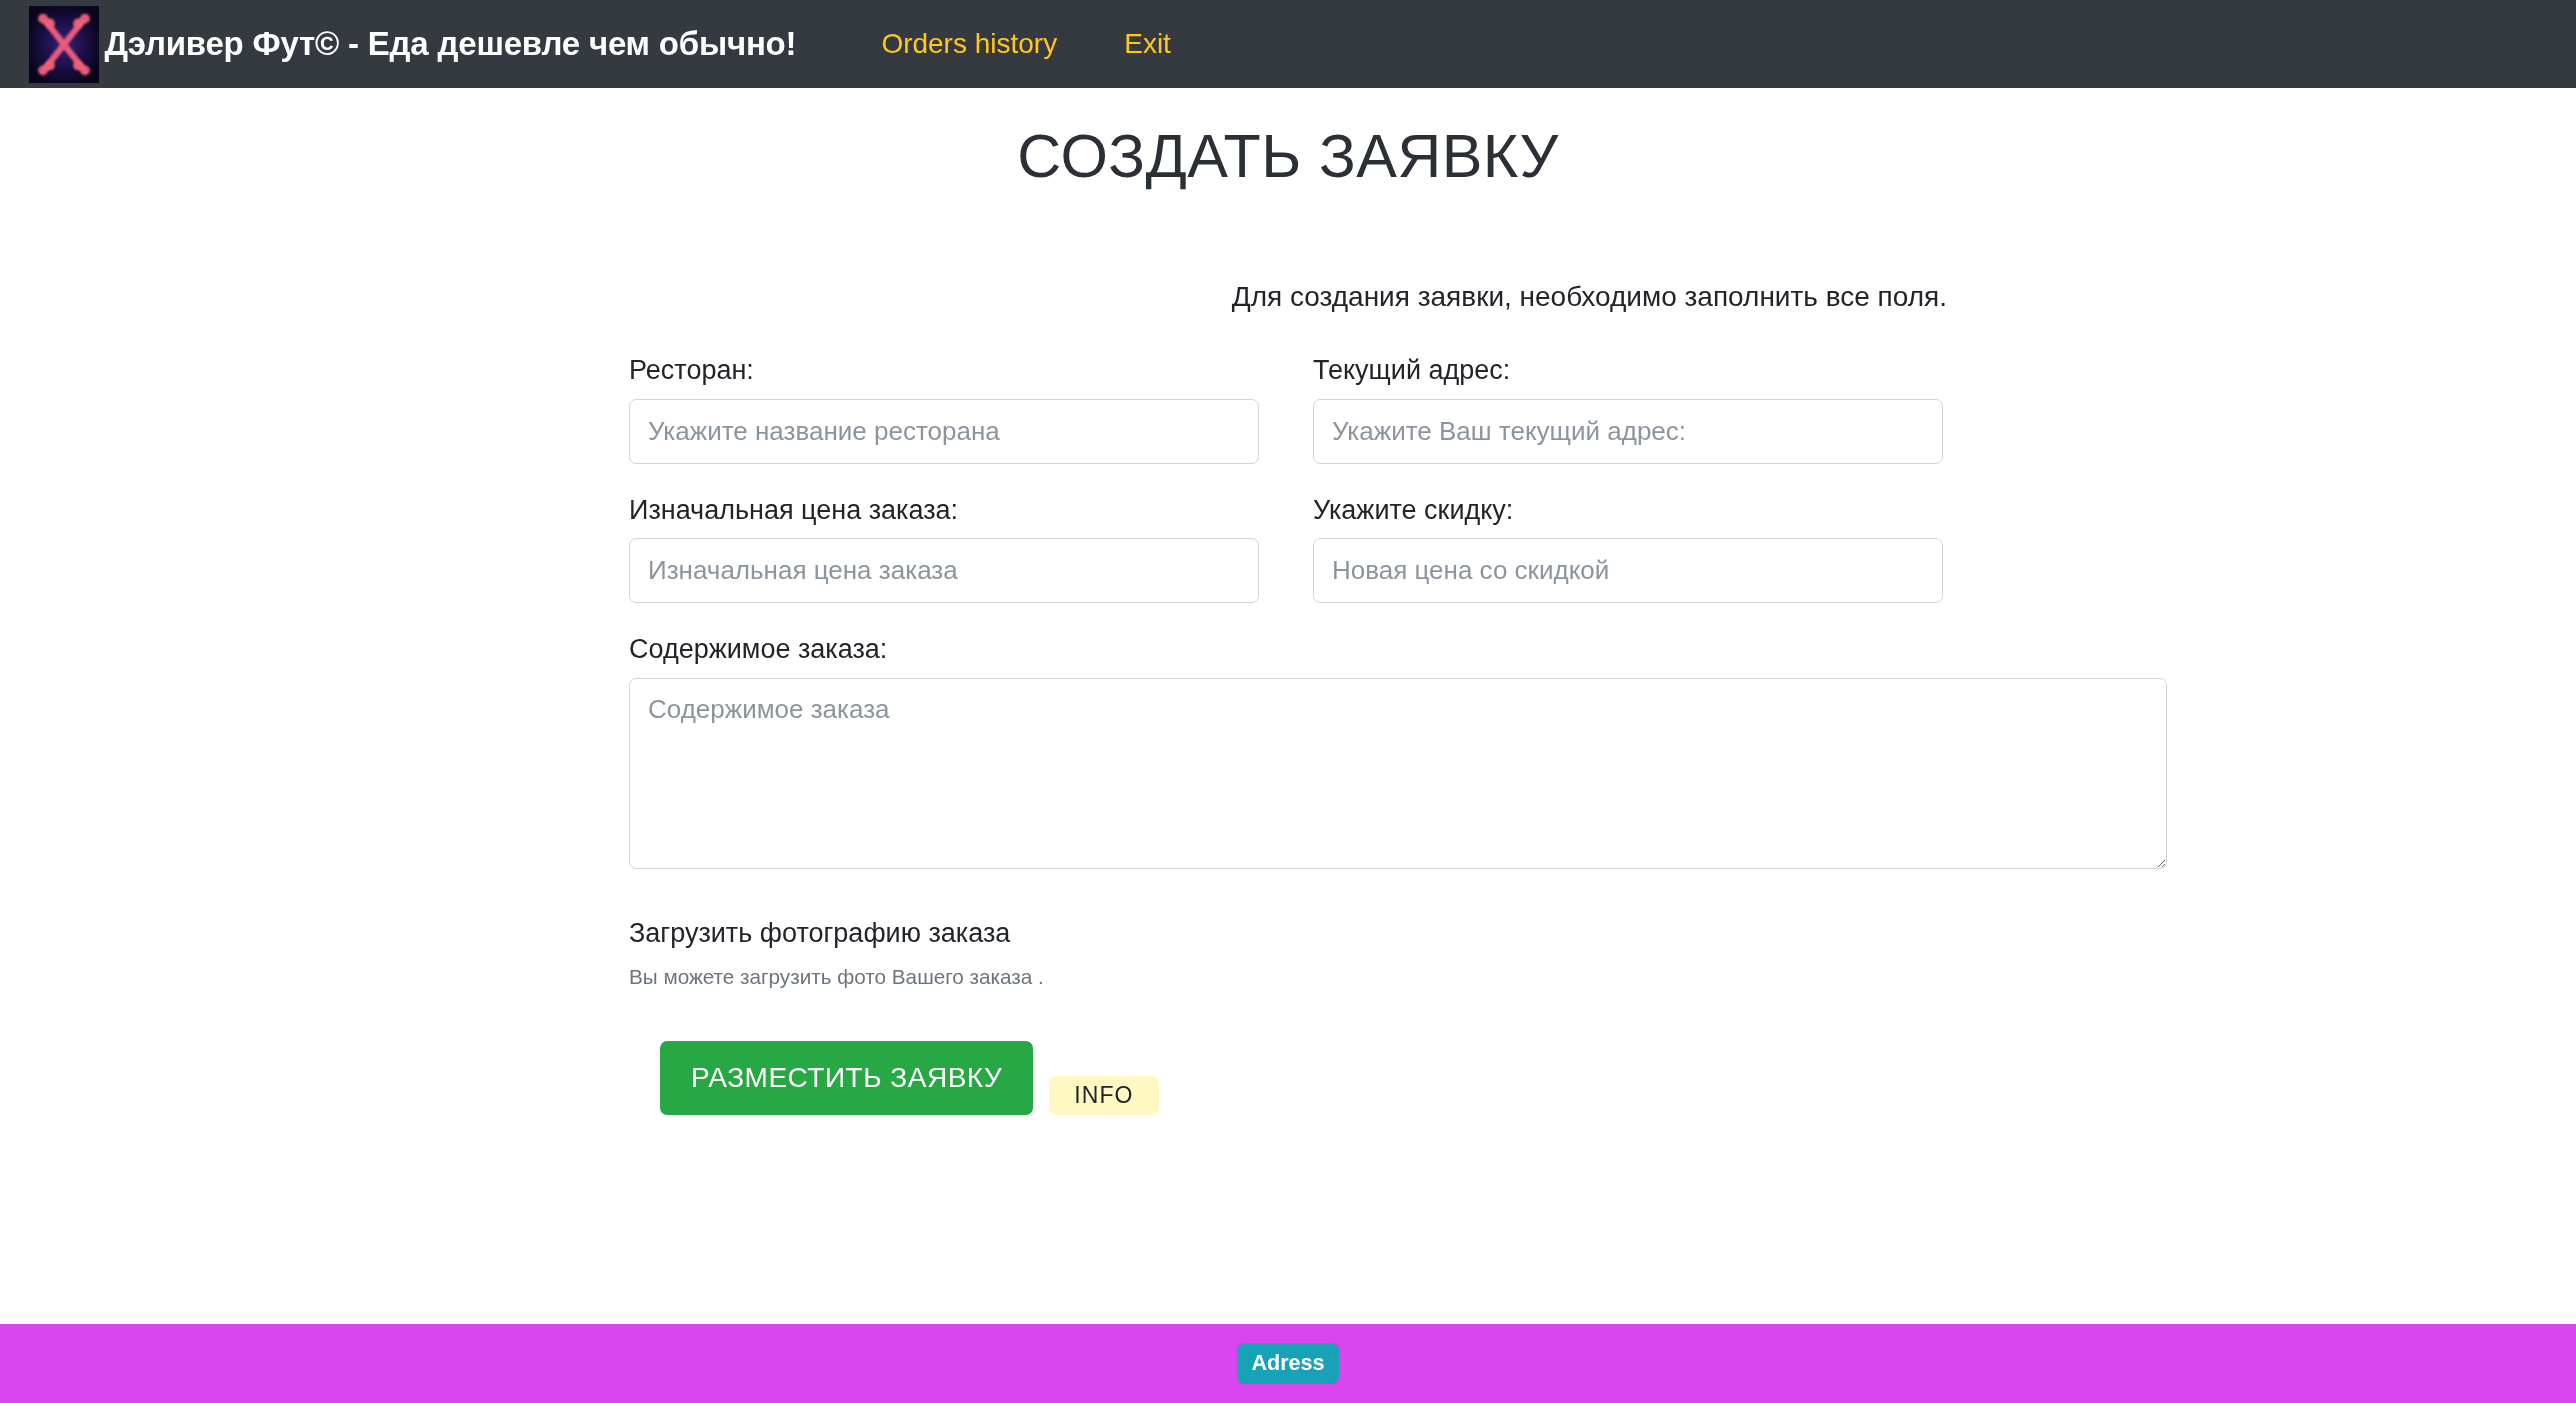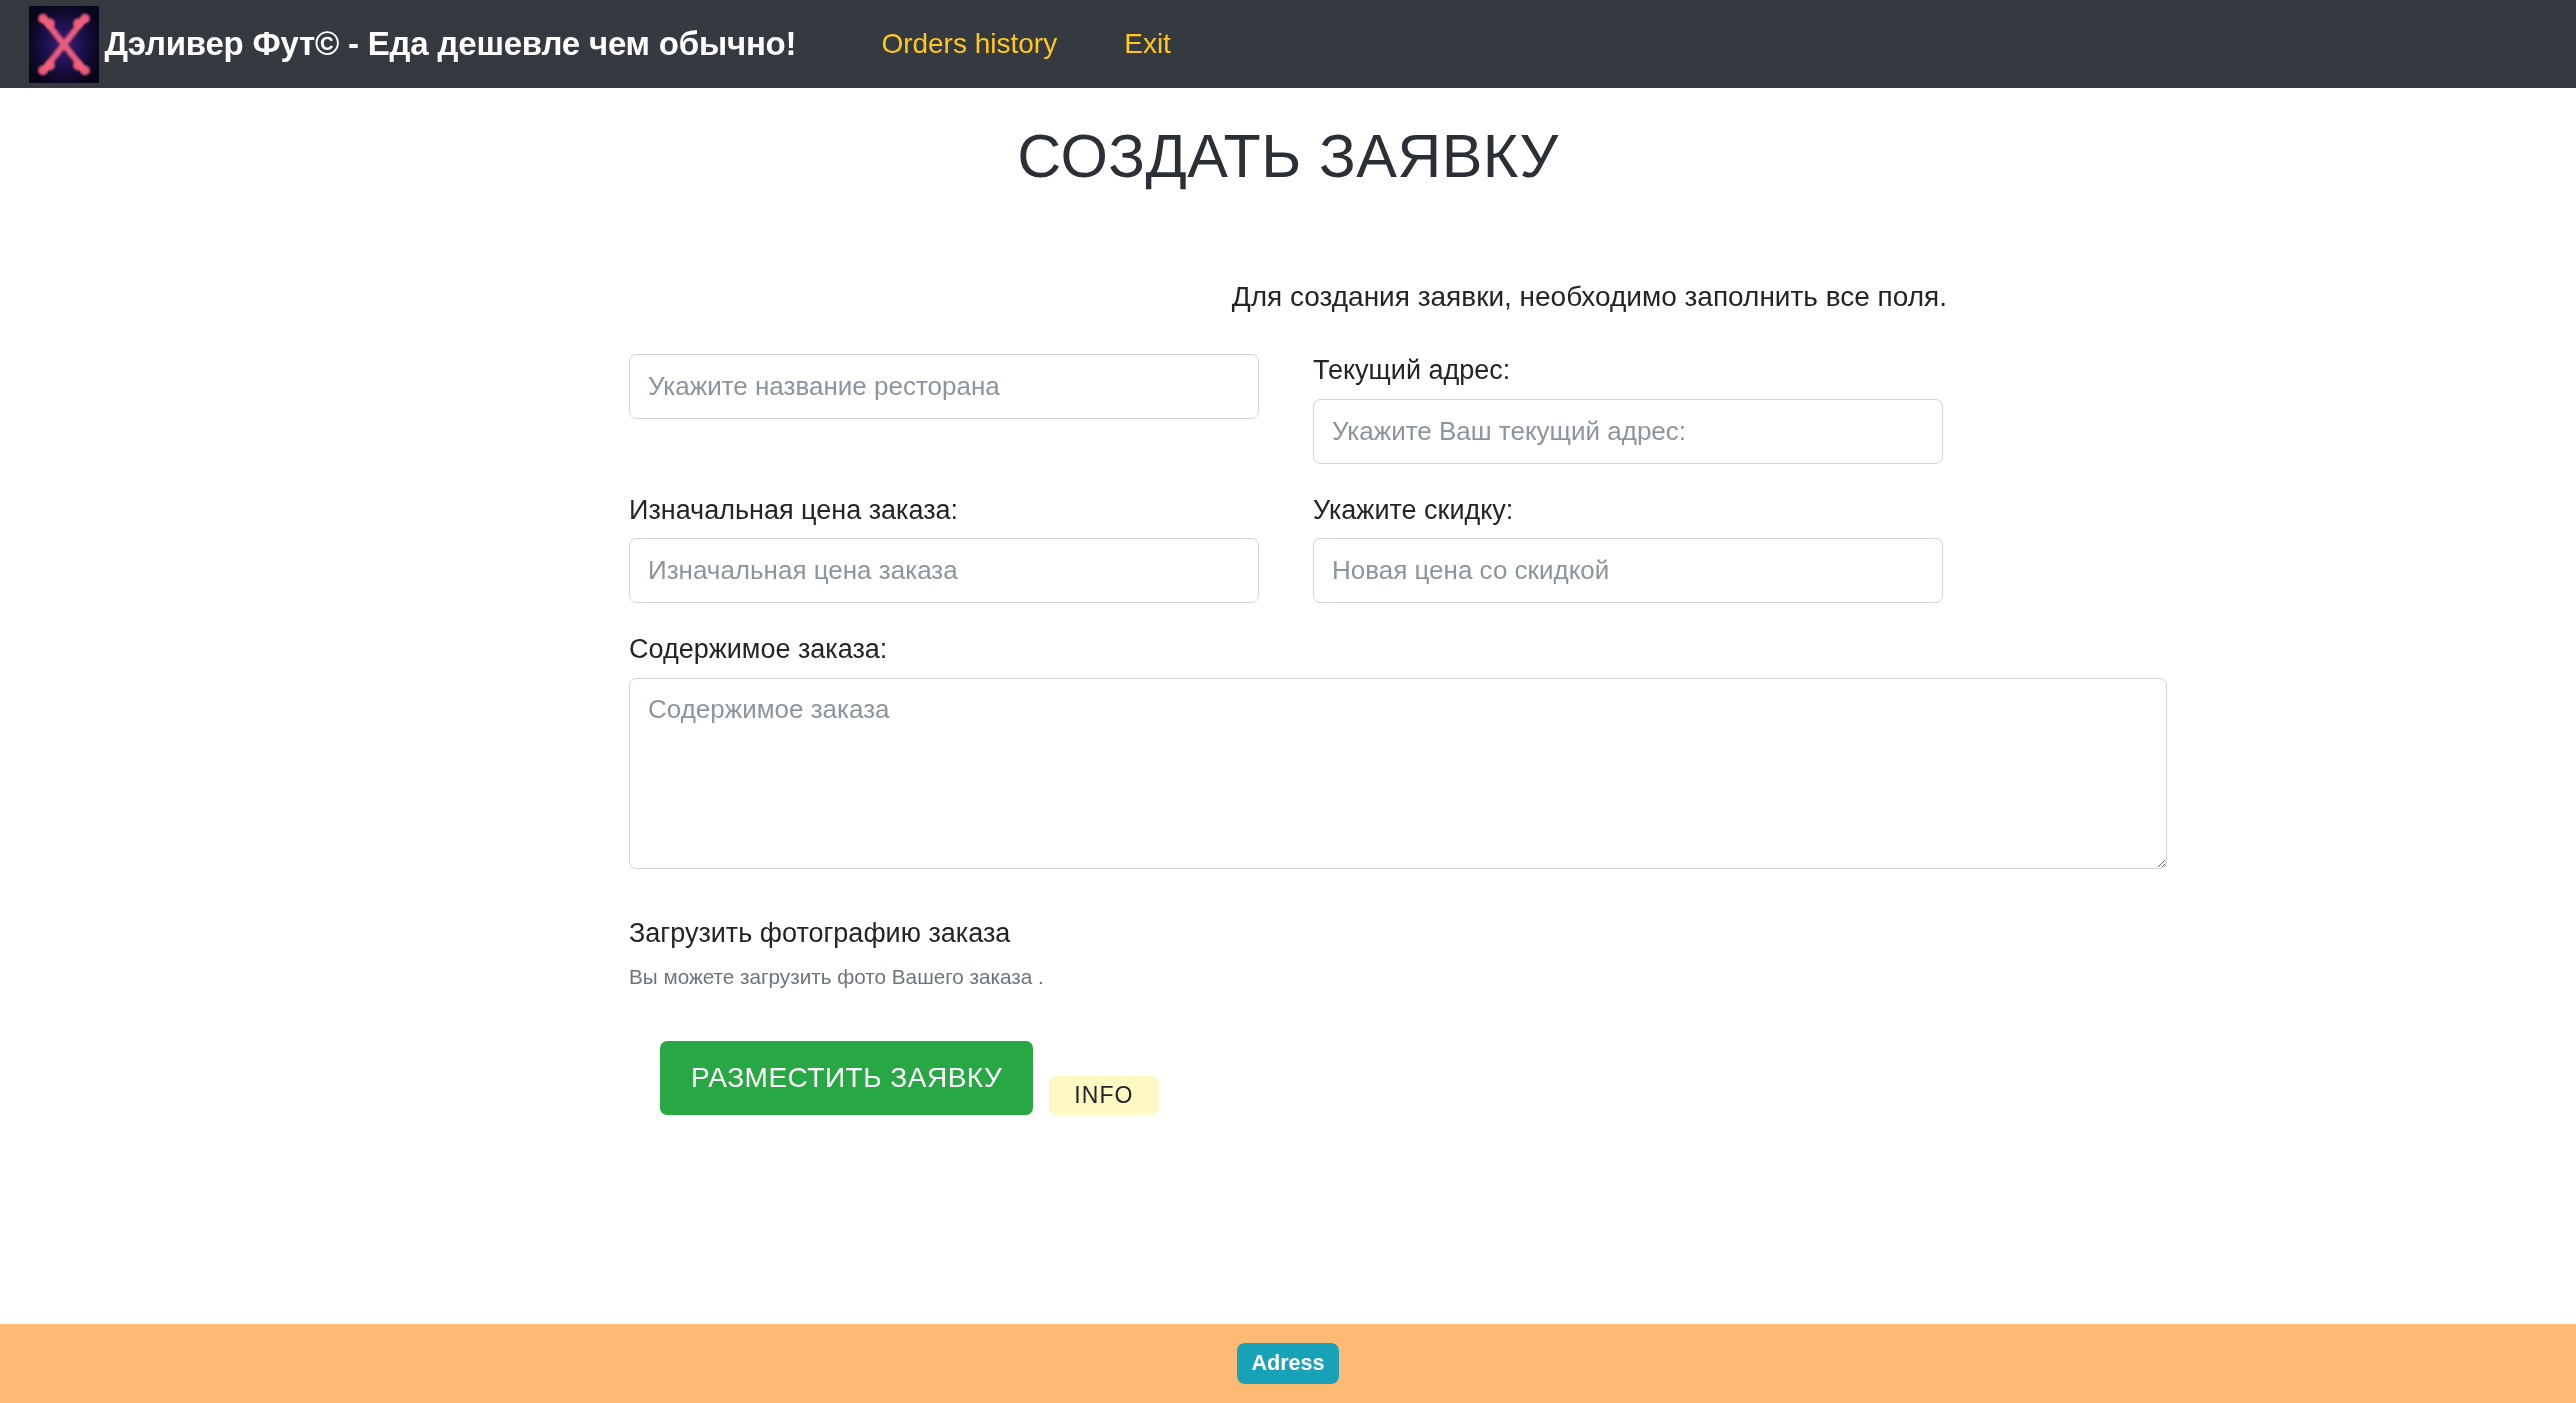--- a/index.html
+++ b/index.html
@@ -204,21 +204,21 @@
     letter-spacing: 1.1px;
   }
 
   
   .footer {
     position: absolute;
     left: 0;
     bottom: 0;
     width: 2576px;
     height: 79px;
-    background: #fdba74;
+    background: #d946ef;
     display: flex;
     align-items: center;
     justify-content: center;
   }
   .footer-badge {
     background: #17a2b8;
     color: #ffffff;
     font-size: 21.6px;
     font-weight: bold;
     border-radius: 8px;
@@ -272,20 +272,21 @@
 <h1 class="page-title">СОЗДАТЬ ЗАЯВКУ</h1>
 
 <div class="container">
 
   <p class="intro">Для создания заявки, необходимо заполнить все поля.</p>
 
   <form class="form-area">
 
     <div class="row">
       <div class="col">
+        <label class="field-label">Ресторан:</label>
         <input class="text-input" type="text" placeholder="Укажите название ресторана" style="">
       </div>
       <div class="col">
         <label class="field-label">Текущий адрес:</label>
         <input class="text-input" type="text" placeholder="Укажите Ваш текущий адрес:" style="">
       </div>
     </div>
 
     <div class="row-gap"></div>
 

